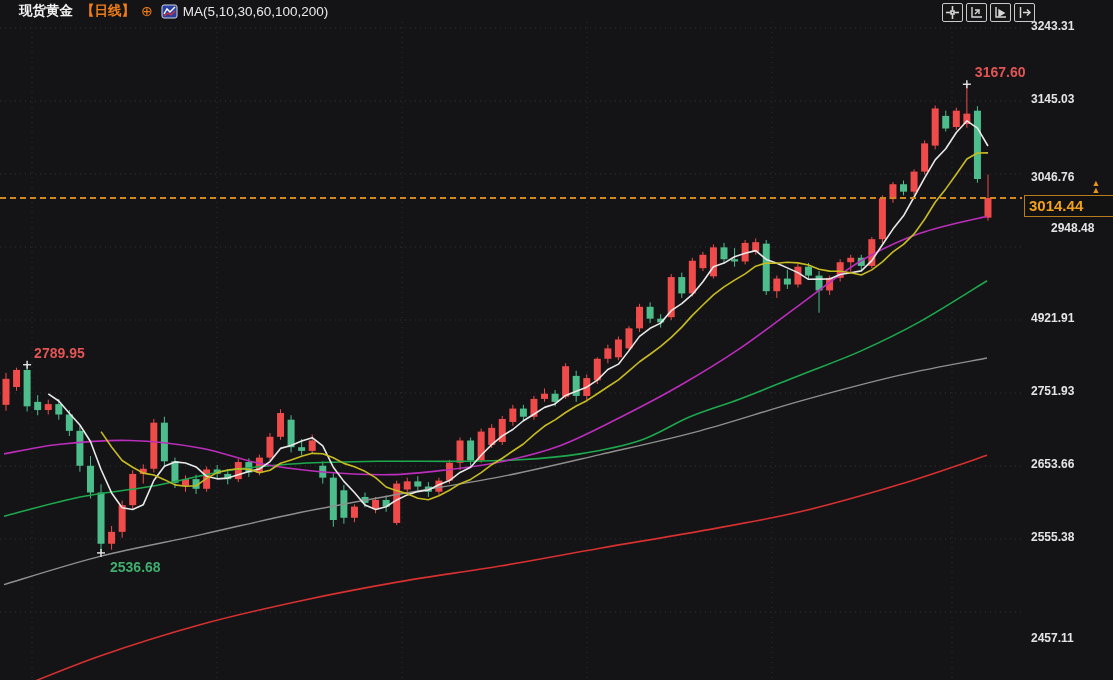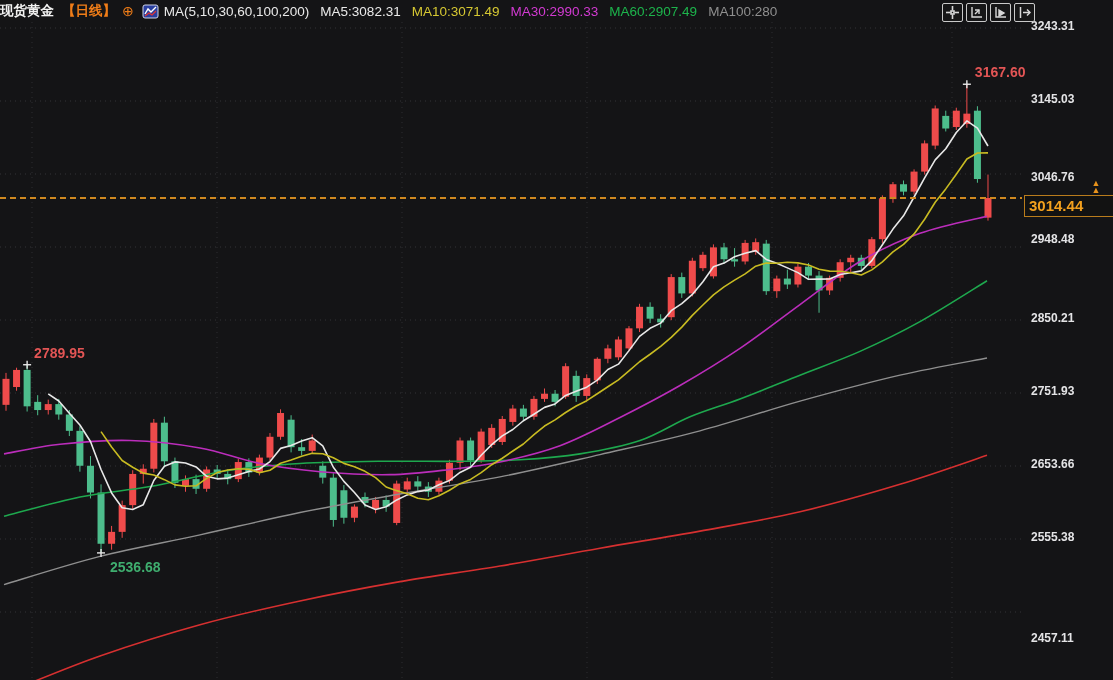--- a/index.html
+++ b/index.html
@@ -1,21 +1,21 @@
 <!DOCTYPE html>
 <html><head>
 <meta charset="utf-8">
 <style>
   html,body{margin:0;padding:0;background:#0d0d0e;}
   #app{position:relative;width:1113px;height:680px;background:#141416;overflow:hidden;
        font-family:"Liberation Sans",sans-serif;}
   #chart-svg{position:absolute;left:0;top:0;}
   
   #header{position:absolute;left:0;top:0;width:1113px;height:22px;display:flex;align-items:center;
-          font-size:13.5px;color:#e9e9e9;white-space:nowrap;z-index:5;padding-left:0;box-sizing:border-box;}
+          font-size:13.5px;color:#e9e9e9;white-space:nowrap;z-index:5;padding-left:19px;box-sizing:border-box;}
   #header .sym{font-weight:700;color:#f2f2f2;}
   #header .period{color:#f07d18;font-weight:700;margin-left:8px;}
   #header .plus{color:#f07d18;font-size:14px;margin:0 6px 0 6px;}
   #header .magrp{color:#e9e9e9;margin-left:5px;}
   #header .mav{margin-left:11px;font-weight:400;}
   #toolbar{position:absolute;right:78px;top:3px;display:flex;gap:3px;z-index:6;}
   .tbtn{width:19px;height:17px;border:1.5px solid #c9c9c9;border-radius:2px;background:#161617;
         display:flex;align-items:center;justify-content:center;cursor:pointer;}
   
   .tick{position:absolute;left:1031px;font-size:12px;font-weight:700;color:#e4e4e6;z-index:4;}
@@ -265,21 +265,20 @@
     <span class="period">【日线】</span>
     <span class="plus">⊕</span>
     <span style="display:inline-flex;margin-left:2px;">
       <svg width="17" height="15" viewBox="0 0 17 15">
         <rect x="1" y="1" width="15" height="13" rx="2" fill="#2a3f9e" stroke="#cfd4e6" stroke-width="1"></rect>
         <polyline points="3,10 6,5 9,8 14,3" fill="none" stroke="#ffffff" stroke-width="1.4"></polyline>
         <polyline points="3,12 7,9 10,11 14,7" fill="none" stroke="#e03434" stroke-width="1.2"></polyline>
       </svg>
     </span>
     <span class="magrp">MA(5,10,30,60,100,200)</span>
-    <span id="ma-values"><span class="mav" style="color: rgb(233, 233, 233);">MA5:3082.31</span><span class="mav" style="color: rgb(214, 200, 50);">MA10:3071.49</span><span class="mav" style="color: rgb(210, 58, 210);">MA30:2990.33</span><span class="mav" style="color: rgb(29, 180, 76);">MA60:2907.49</span><span class="mav" style="color: rgb(143, 143, 143);">MA100:280</span></span>
   </div>
 
   <div id="toolbar">
     <span class="tbtn">
       <svg width="13" height="13" viewBox="0 0 13 13" stroke="#d8d8d8" stroke-width="1.6" fill="none">
         <line x1="6.5" y1="0" x2="6.5" y2="4.5"></line>
           <line x1="6.5" y1="8.5" x2="6.5" y2="13"></line>
         <line x1="0" y1="6.5" x2="4.5" y2="6.5"></line>
           <line x1="8.5" y1="6.5" x2="13" y2="6.5"></line>
         <rect x="5" y="5" width="3" height="3"></rect>
@@ -304,22 +303,22 @@
           <line x1="5" y1="6.5" x2="12" y2="6.5"></line>
         <polyline points="9,3.5 12,6.5 9,9.5"></polyline>
       </svg>
     </span>
   </div>
 
   <div id="axis-ticks">
       <div class="tick" style="top: 19px;">3243.31</div>
       <div class="tick" style="top: 92.0055px;">3145.03</div>
       <div class="tick" style="top: 170px;">3046.76</div>
-      <div class="tick" style="top: 232px;">2948.48</div>
-      <div class="tick" style="top: 311.007px;">2850.21</div>
+      <div class="tick" style="top: 221px; margin-left: 20px;">2948.48</div>
+      <div class="tick" style="top: 311.007px;">4921.91</div>
       <div class="tick" style="top: 384.013px;">2751.93</div>
       <div class="tick" style="top: 457.011px;">2653.66</div>
       <div class="tick" style="top: 530.016px;">2555.38</div>
       <div class="tick" style="top: 603.014px; margin-top: 28px;">2457.11</div>
     </div>
 
   <div id="badge-arrows" style="top: 180.012px;">▲<br>▲</div>
   <div id="price-badge" style="top: 195.012px; border-color: rgb(185, 124, 28);">3014.44</div>
 
 </div>

